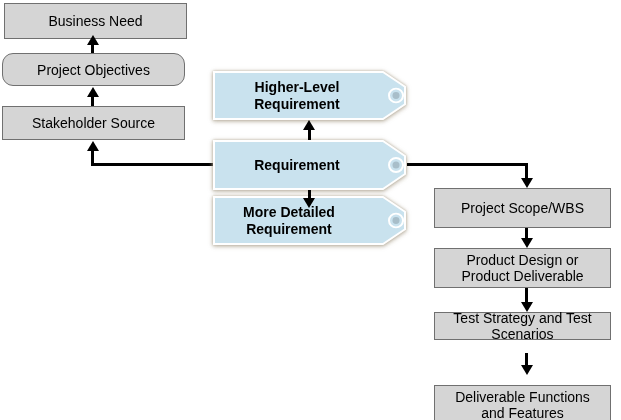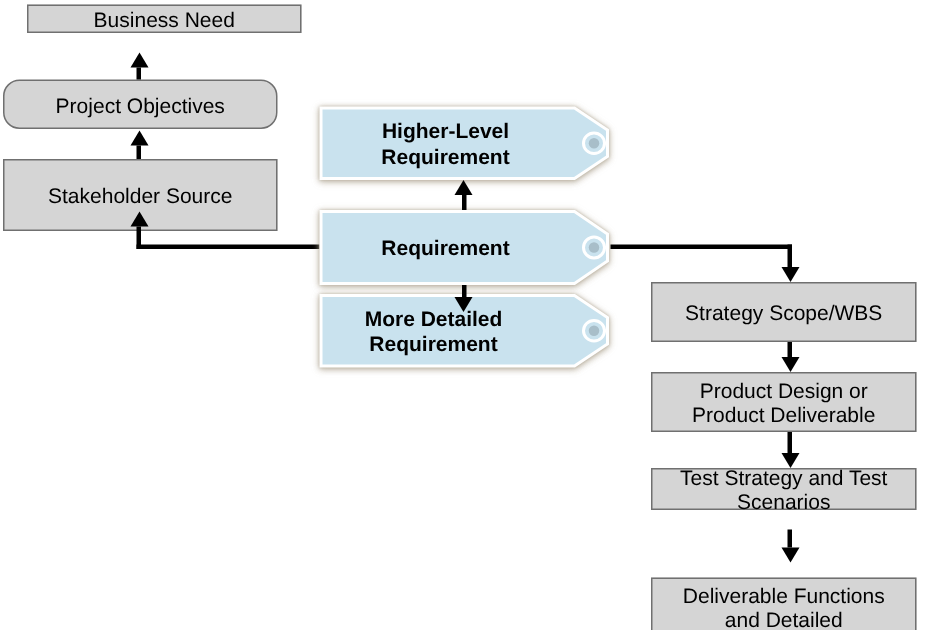--- a/index.html
+++ b/index.html
@@ -89,29 +89,29 @@
     font-weight: bold;
     line-height: 17px;
     color: var(--box-text, #000);
   }
 </style>
 </head>
 <body>
 
 <div id="diagram">
 
-  <div class="gbox" style="left:18px; top:3px; width:183px; height:19px;">
+  <div class="gbox" style="left:4px; top:3px; width:183px; height:36px;">
     <span class="ln">Business Need</span>
       <span class="ln"></span>
   </div>
   <div class="gbox" style="left:2px; top:53px; width:183px; height:33px;border-radius:11px;">
     <span class="ln">Project Objectives</span>
       <span class="ln"></span>
   </div>
-  <div class="gbox" style="left:2px; top:106px; width:183px; height:48px;">
+  <div class="gbox" style="left:2px; top:106px; width:183px; height:34px;">
     <span class="ln">Stakeholder Source</span>
       <span class="ln"></span>
   </div>
 
   <div class="head up" style="left:87px; top:35px;"></div>
   <div class="shaft" style="left:91px; top:45px; width:3px; height:8px;"></div>
 
   <div class="head up" style="left:87px; top:87px;"></div>
   <div class="shaft" style="left:91px; top:97px; width:3px; height:9px;"></div>
 
@@ -168,34 +168,34 @@
   <div class="shaft" style="left:308px; top:130px; width:3px; height:10px;"></div>
 
   <div class="shaft" style="left:308px; top:190px; width:3px; height:8px;"></div>
   <div class="head down" style="left:303px; top:198px;"></div>
 
   <div class="shaft" style="left:407px; top:163px; width:121px; height:3px;"></div>
   <div class="shaft" style="left:525px; top:163px; width:3px; height:15px;"></div>
   <div class="head down" style="left:521px; top:178px;"></div>
 
   <div class="gbox" style="left:434px; top:188px; width:177px; height:40px;">
-    <span class="ln">Strategy Scope/WBS</span>
+    <span class="ln">Project Scope/WBS</span>
       <span class="ln"></span>
   </div>
   <div class="gbox" style="left:434px; top:248px; width:177px; height:40px;">
     <span class="ln">Product Design or</span>
       <span class="ln">Product Deliverable</span>
   </div>
   <div class="gbox" style="left:434px; top:312px; width:177px; height:28px;">
     <span class="ln">Test Strategy and Test</span>
       <span class="ln">Scenarios</span>
   </div>
   <div class="gbox" style="left:434px; top:385px; width:177px; height:40px;">
     <span class="ln">Deliverable Functions</span>
-      <span class="ln">and Detailed</span>
+      <span class="ln">and Features</span>
   </div>
 
   <div class="shaft" style="left:525px; top:228px; width:3px; height:10px;"></div>
   <div class="head down" style="left:521px; top:238px;"></div>
 
   <div class="shaft" style="left:525px; top:288px; width:3px; height:14px;"></div>
   <div class="head down" style="left:521px; top:302px;"></div>
 
   <div class="shaft" style="left:525px; top:353px; width:3px; height:12px;"></div>
   <div class="head down" style="left:521px; top:365px;"></div>

